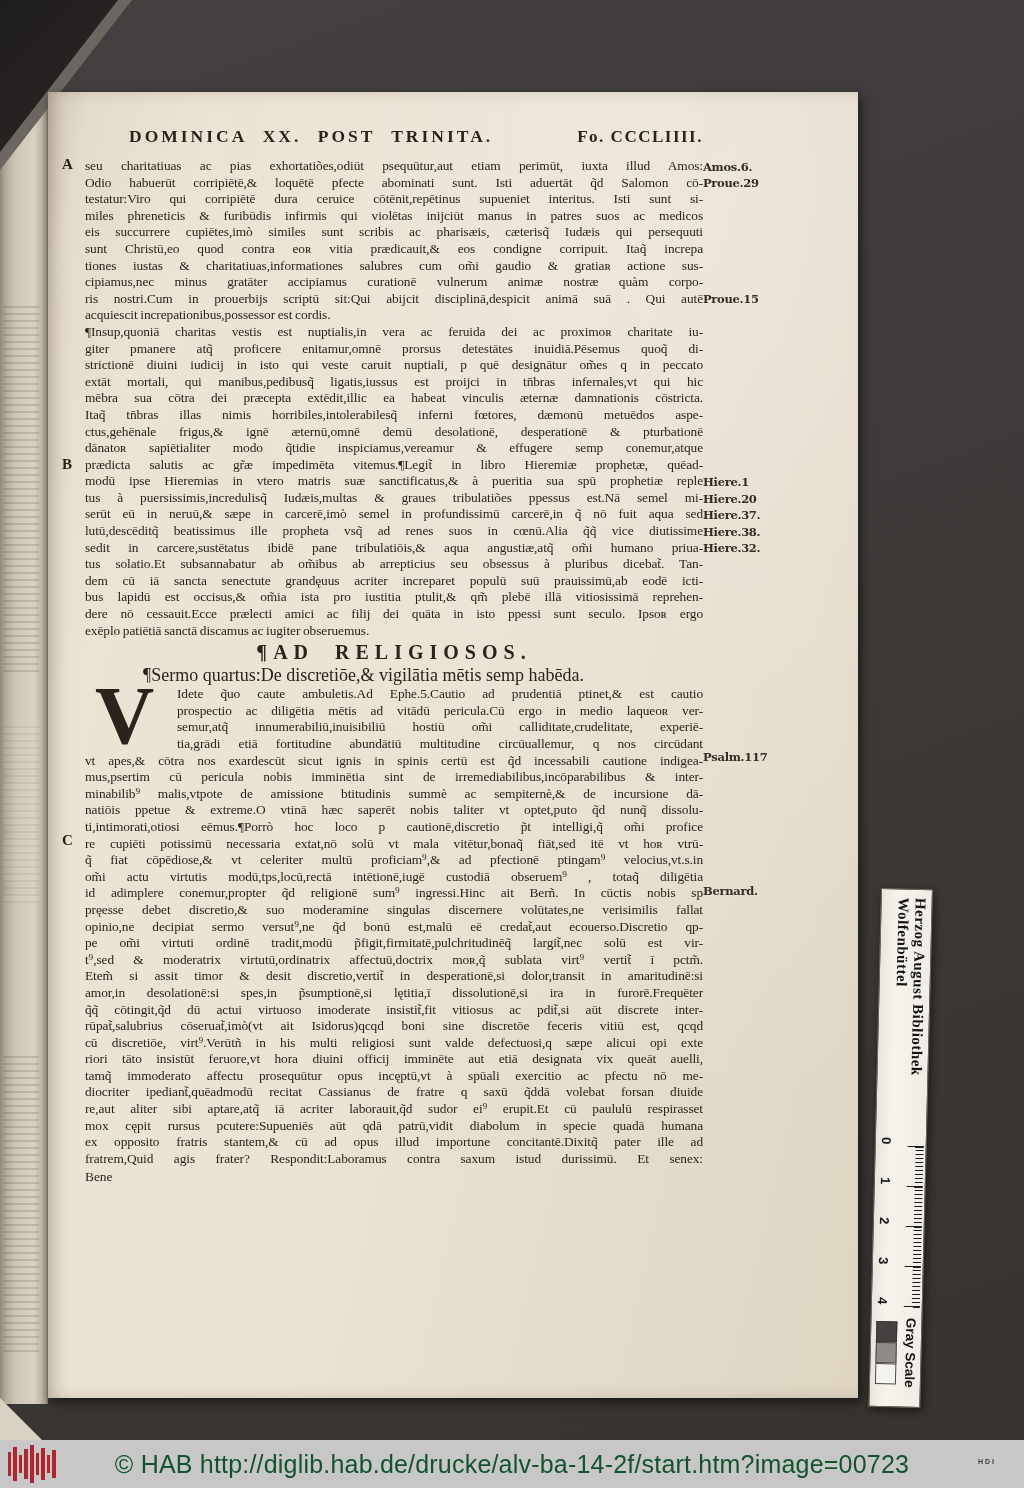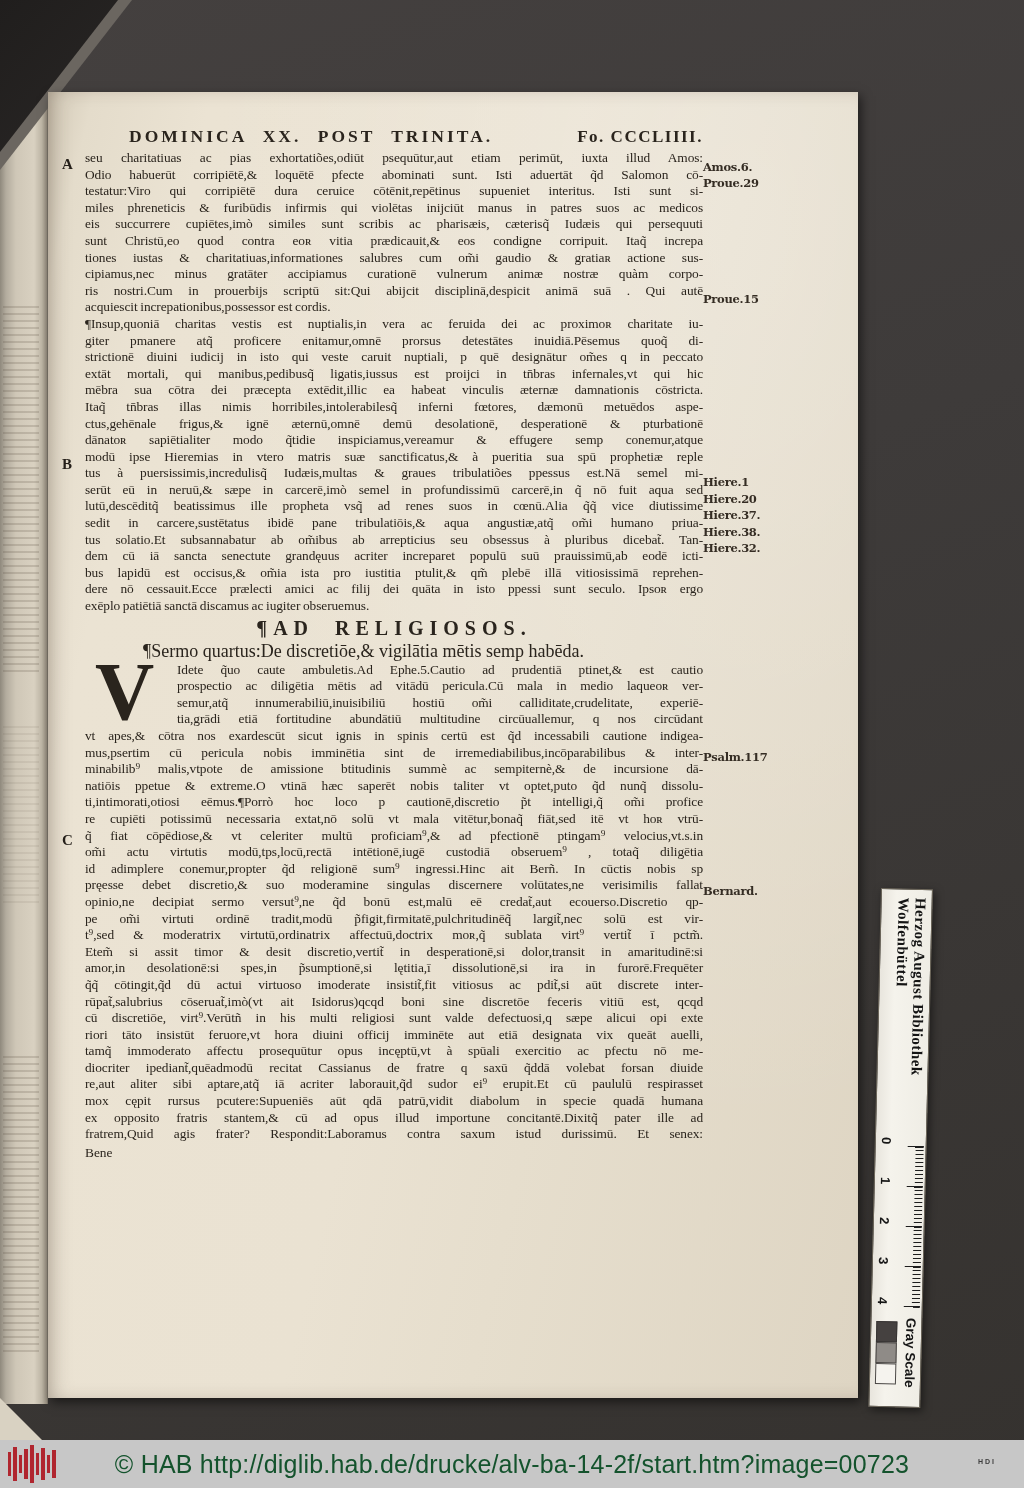--- a/index.html
+++ b/index.html
@@ -21,21 +21,21 @@
     clip-path:polygon(0 0,118px 0,0 152px);}
 
   
   .page{position:absolute;left:48px;top:92px;width:810px;height:1306px;z-index:4;color:#2a241d;
     background:
       radial-gradient(ellipse at 85% 10%, rgba(255,255,255,.25) 0,rgba(255,255,255,0) 55%),
       linear-gradient(103deg,#d3cab8 0,#e4dccb 45px,#ebe3d3 160px,#eae2d2 520px,#e6decd 700px,#ded5c3 100%);
     box-shadow:3px 4px 10px rgba(0,0,0,.55), inset 10px 0 22px -10px rgba(60,45,30,.45);}
 
   .col{position:absolute;left:37px;top:34px;width:618px;}
-  .pg-header{display:flex;justify-content:space-between;align-items:baseline;height:24px;}
+  .pg-header{display:flex;justify-content:space-between;align-items:baseline;height:24px;margin-bottom:8px;}
   .pg-title{font-weight:bold;font-size:17.5px;letter-spacing:3px;word-spacing:9px;padding-left:44px;}
   .pg-folio{font-weight:bold;font-size:17px;letter-spacing:1.5px;}
 
   .tline{height:16.6px;line-height:16.6px;font-size:13.4px;white-space:nowrap;
     text-align:justify;text-align-last:justify;letter-spacing:-0.1px;word-spacing:-0.5px;}
   .tline.end{text-align-last:left;}
   .sec-heading{font-weight:bold;font-size:20px;letter-spacing:6px;word-spacing:10px;text-align:center;height:23px;line-height:23px;margin-top:2px;}
   .sub-heading{font-size:18px;height:22px;line-height:22px;padding-left:58px;}
   .dropcap{float:left;width:92px;height:66px;font-size:82px;line-height:60px;font-weight:bold;text-align:left;padding-left:10px;box-sizing:border-box;}
   .catchword{text-align:left;font-size:13.4px;height:18px;line-height:18px;margin-top:1px;padding-right:6px;}
@@ -126,40 +126,41 @@
           <div class="tline">ris nostri.Cum in prouerbĳs scriptū sit:Qui abĳcit disciplinā,despicit animā suā . Qui autē</div>
           <div class="tline end">acquiescit increpationibus,possessor est cordis.</div>
           <div class="tline">¶Insup,quoniā charitas vestis est nuptialis,in vera ac feruida dei ac proximoʀ charitate iu-</div>
           <div class="tline">giter pmanere atq̃ proficere enitamur,omnē prorsus detestātes inuidiā.Pēsemus quoq̃ di-</div>
           <div class="tline">strictionē diuini iudicĳ in isto qui veste caruit nuptiali, p quē designātur om̃es q in peccato</div>
           <div class="tline">extāt mortali, qui manibus,pedibusq̃ ligatis,iussus est proĳci in tn̄bras infernales,vt qui hic</div>
           <div class="tline">mēbra sua cōtra dei præcepta extēdit,illic ea habeat vinculis æternæ damnationis cōstricta.</div>
           <div class="tline">Itaq̃ tn̄bras illas nimis horribiles,intolerabilesq̃ inferni fœtores, dæmonū metuēdos aspe-</div>
           <div class="tline">ctus,gehēnale frigus,&amp; ignē æternū,omnē demū desolationē, desperationē &amp; pturbationē</div>
           <div class="tline">dānatoʀ sapiētialiter modo q̃tidie inspiciamus,vereamur &amp; effugere semp conemur,atque</div>
+          <div class="tline">prædicta salutis ac gr̃æ impedimēta vitemus.¶Legit̃ in libro Hieremiæ prophetæ, quēad-</div>
           <div class="tline">modū ipse Hieremias in vtero matris suæ sanctificatus,&amp; à pueritia sua spū prophetiæ reple</div>
           <div class="tline">tus à puersissimis,incredulisq̃ Iudæis,multas &amp; graues tribulatiões ppessus est.Nā semel mi-</div>
           <div class="tline">serūt eū in neruū,&amp; sæpe in carcerē,imò semel in profundissimū carcerē,in q̃ nō fuit aqua sed</div>
           <div class="tline">lutū,descēditq̃ beatissimus ille propheta vsq̃ ad renes suos in cœnū.Alia q̃q̃ vice diutissime</div>
           <div class="tline">sedit in carcere,sustētatus ibidē pane tribulatiōis,&amp; aqua angustiæ,atq̃ om̃i humano priua-</div>
           <div class="tline">tus solatio.Et subsannabatur ab om̃ibus ab arrepticius seu obsessus à pluribus dicebat̃. Tan-</div>
           <div class="tline">dem cū iā sancta senectute grandęuus acriter increparet populū suū prauissimū,ab eodē icti-</div>
           <div class="tline">bus lapidū est occisus,&amp; om̃ia ista pro iustitia ptulit,&amp; qm̃ plebē illā vitiosissimā reprehen-</div>
           <div class="tline">dere nō cessauit.Ecce prælecti amici ac filĳ dei quāta in isto ppessi sunt seculo. Ipsoʀ ergo</div>
           <div class="tline end">exēplo patiētiā sanctā discamus ac iugiter obseruemus.</div>
         </div>
 
       <div class="sec-heading">¶AD RELIGIOSOS.</div>
       <div class="sub-heading">¶Sermo quartus:De discretiōe,&amp; vigilātia mētis semp habēda.</div>
 
       <div>
         <div class="dropcap">V</div>
         <div>
             <div class="tline">Idete q̃uo caute ambuletis.Ad Ephe.5.Cautio ad prudentiā ptinet,&amp; est cautio</div>
-            <div class="tline">prospectio ac diligētia mētis ad vitādū pericula.Cū mala in medio laqueoʀ ver-</div>
+            <div class="tline">prospectio ac diligētia mētis ad vitādū pericula.Cū ergo in medio laqueoʀ ver-</div>
             <div class="tline">semur,atq̃ innumerabiliū,inuisibiliū hostiū om̃i calliditate,crudelitate, experiē-</div>
             <div class="tline">tia,grādi etiā fortitudine abundātiū multitudine circūuallemur, q nos circūdant</div>
             <div class="tline">vt apes,&amp; cōtra nos exardescūt sicut ignis in spinis certū est q̃d incessabili cautione indigea-</div>
             <div class="tline">mus,psertim cū pericula nobis imminētia sint de irremediabilibus,incōparabilibus &amp; inter-</div>
             <div class="tline">minabilib⁹ malis,vtpote de amissione btitudinis summè ac sempiternè,&amp; de incursione dā-</div>
             <div class="tline">natiōis ppetue &amp; extreme.O vtinā hæc saperēt nobis taliter vt optet,puto q̃d nunq̃ dissolu-</div>
             <div class="tline">ti,intimorati,otiosi eēmus.¶Porrò hoc loco p cautionē,discretio p̃t intelligi,q̃ om̃i profice</div>
             <div class="tline">re cupiēti potissimū necessaria extat,nō solū vt mala vitētur,bonaq̃ fiāt,sed itē vt hoʀ vtrū-</div>
             <div class="tline">q̃ fiat cōpēdiose,&amp; vt celeriter multū proficiam⁹,&amp; ad pfectionē ptingam⁹ velocius,vt.s.in</div>
             <div class="tline">om̃i actu virtutis modū,tps,locū,rectā intētionē,iugē custodiā obseruem⁹ , totaq̃ diligētia</div>

